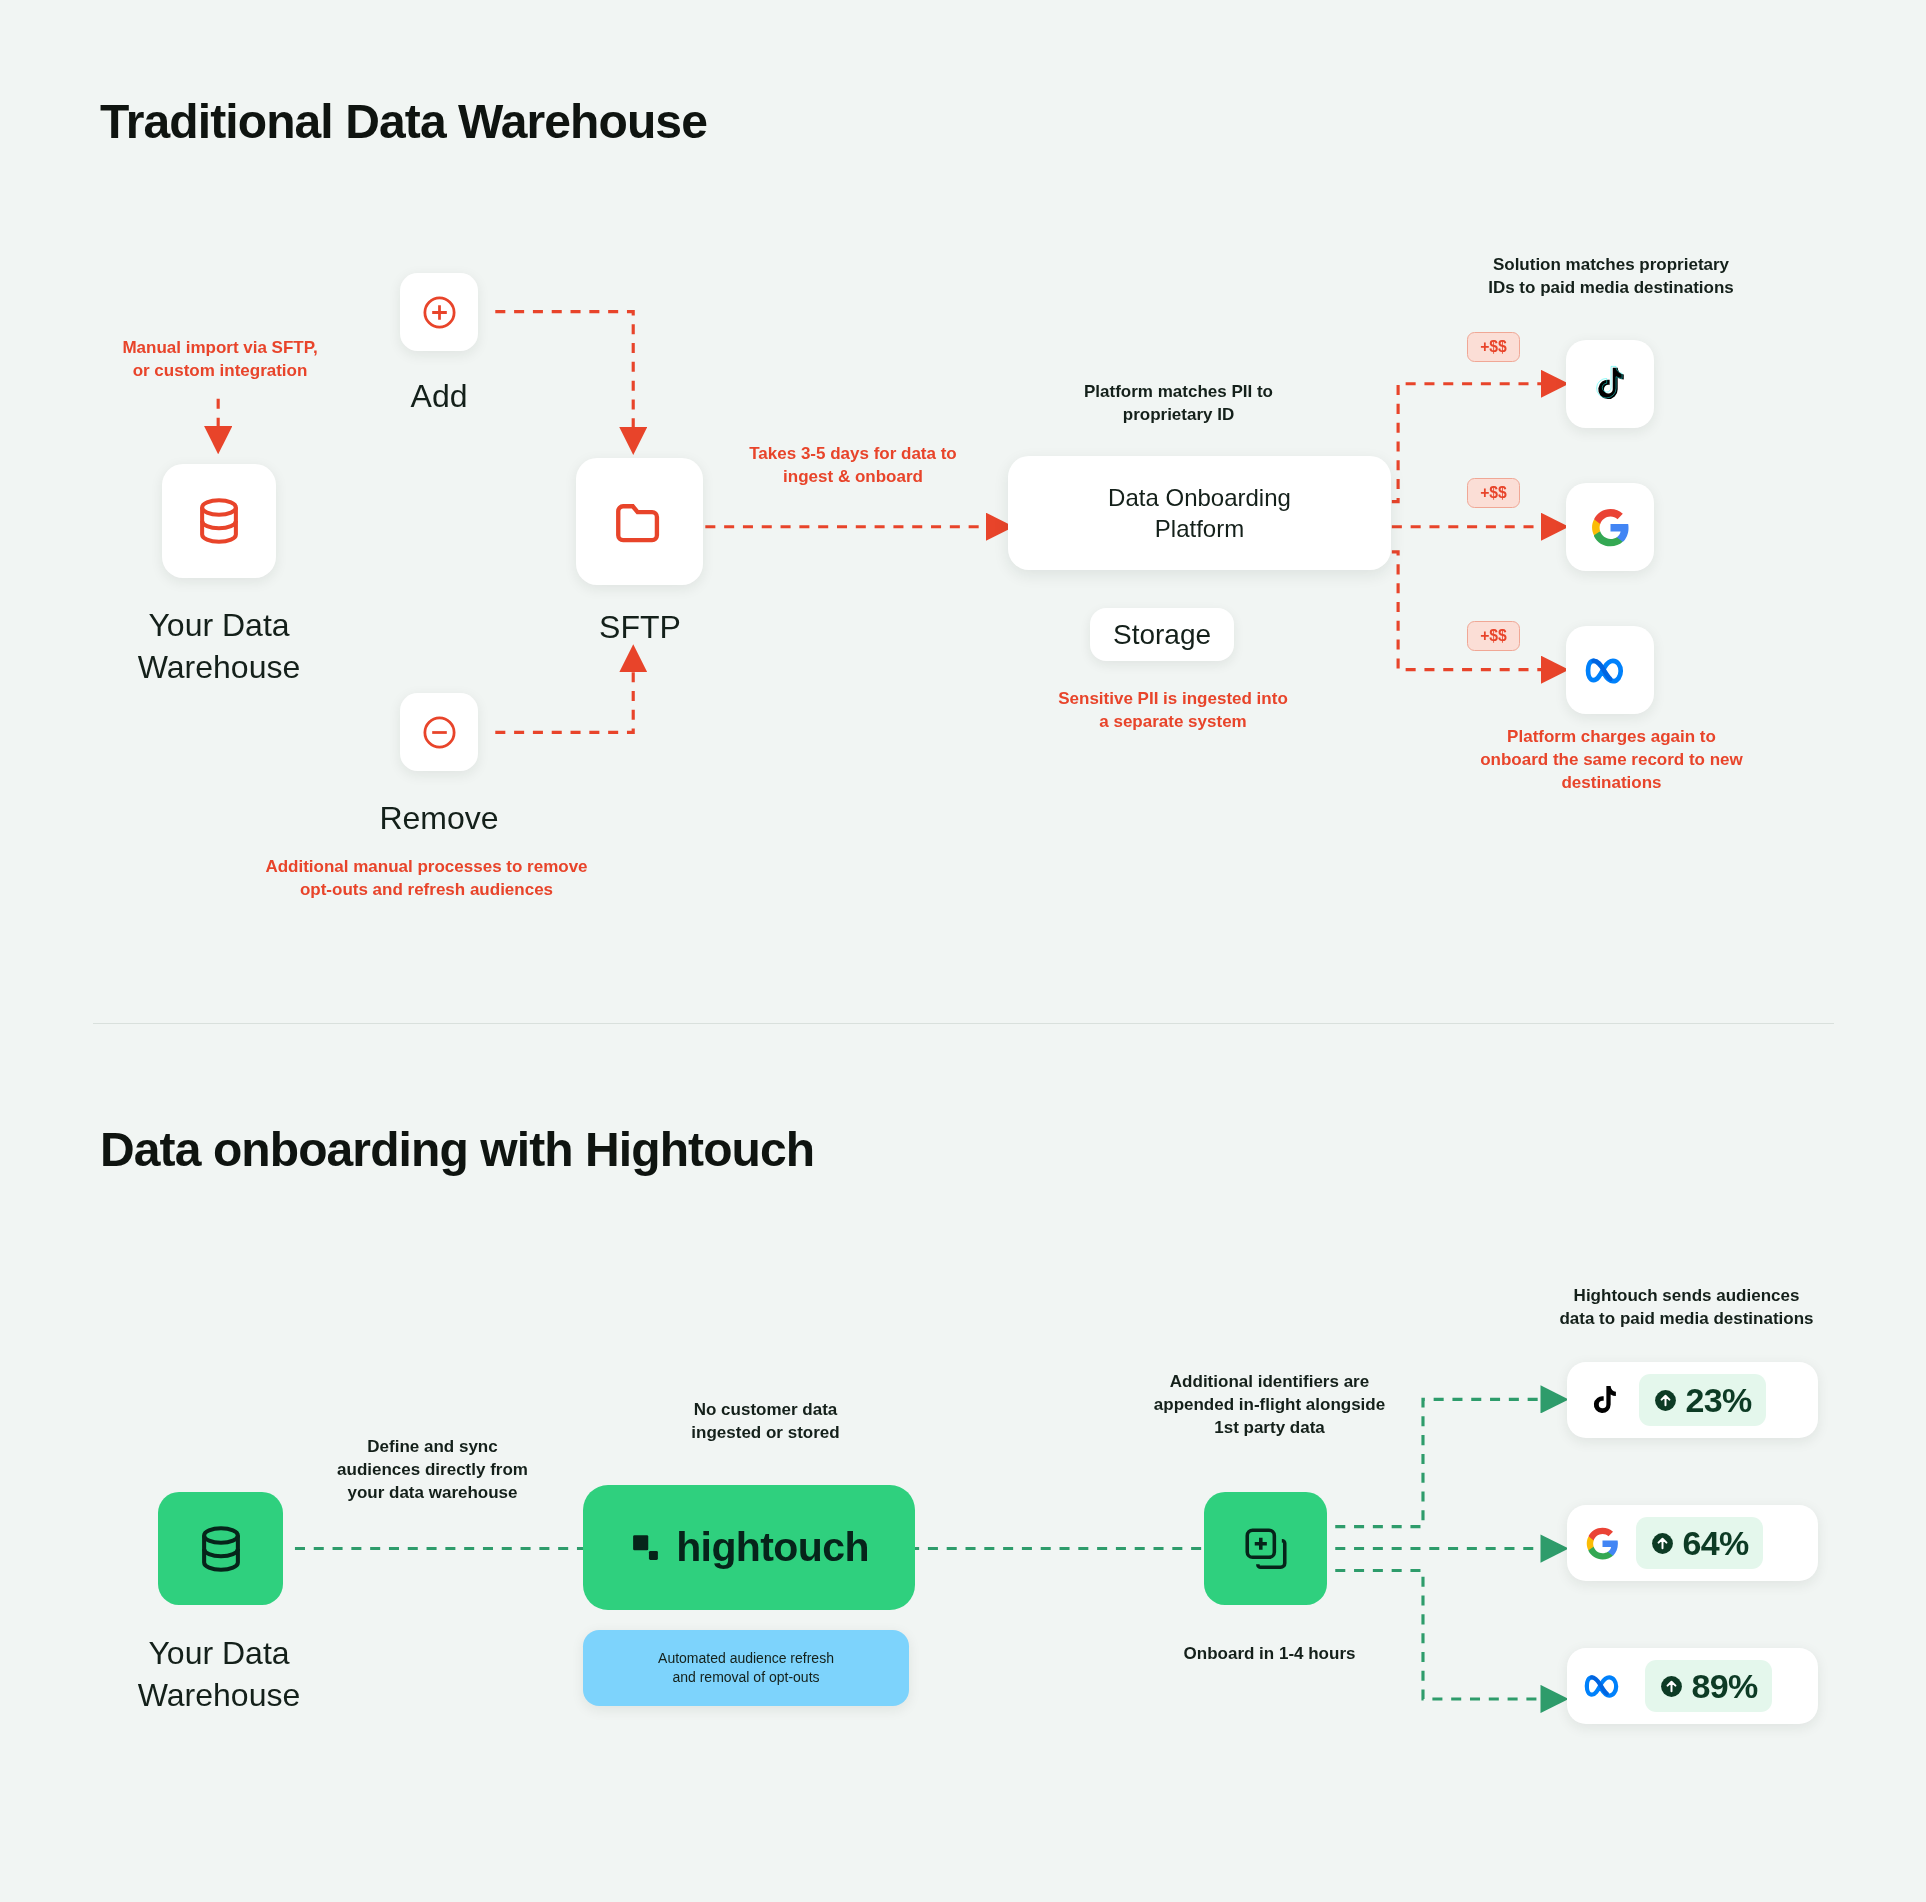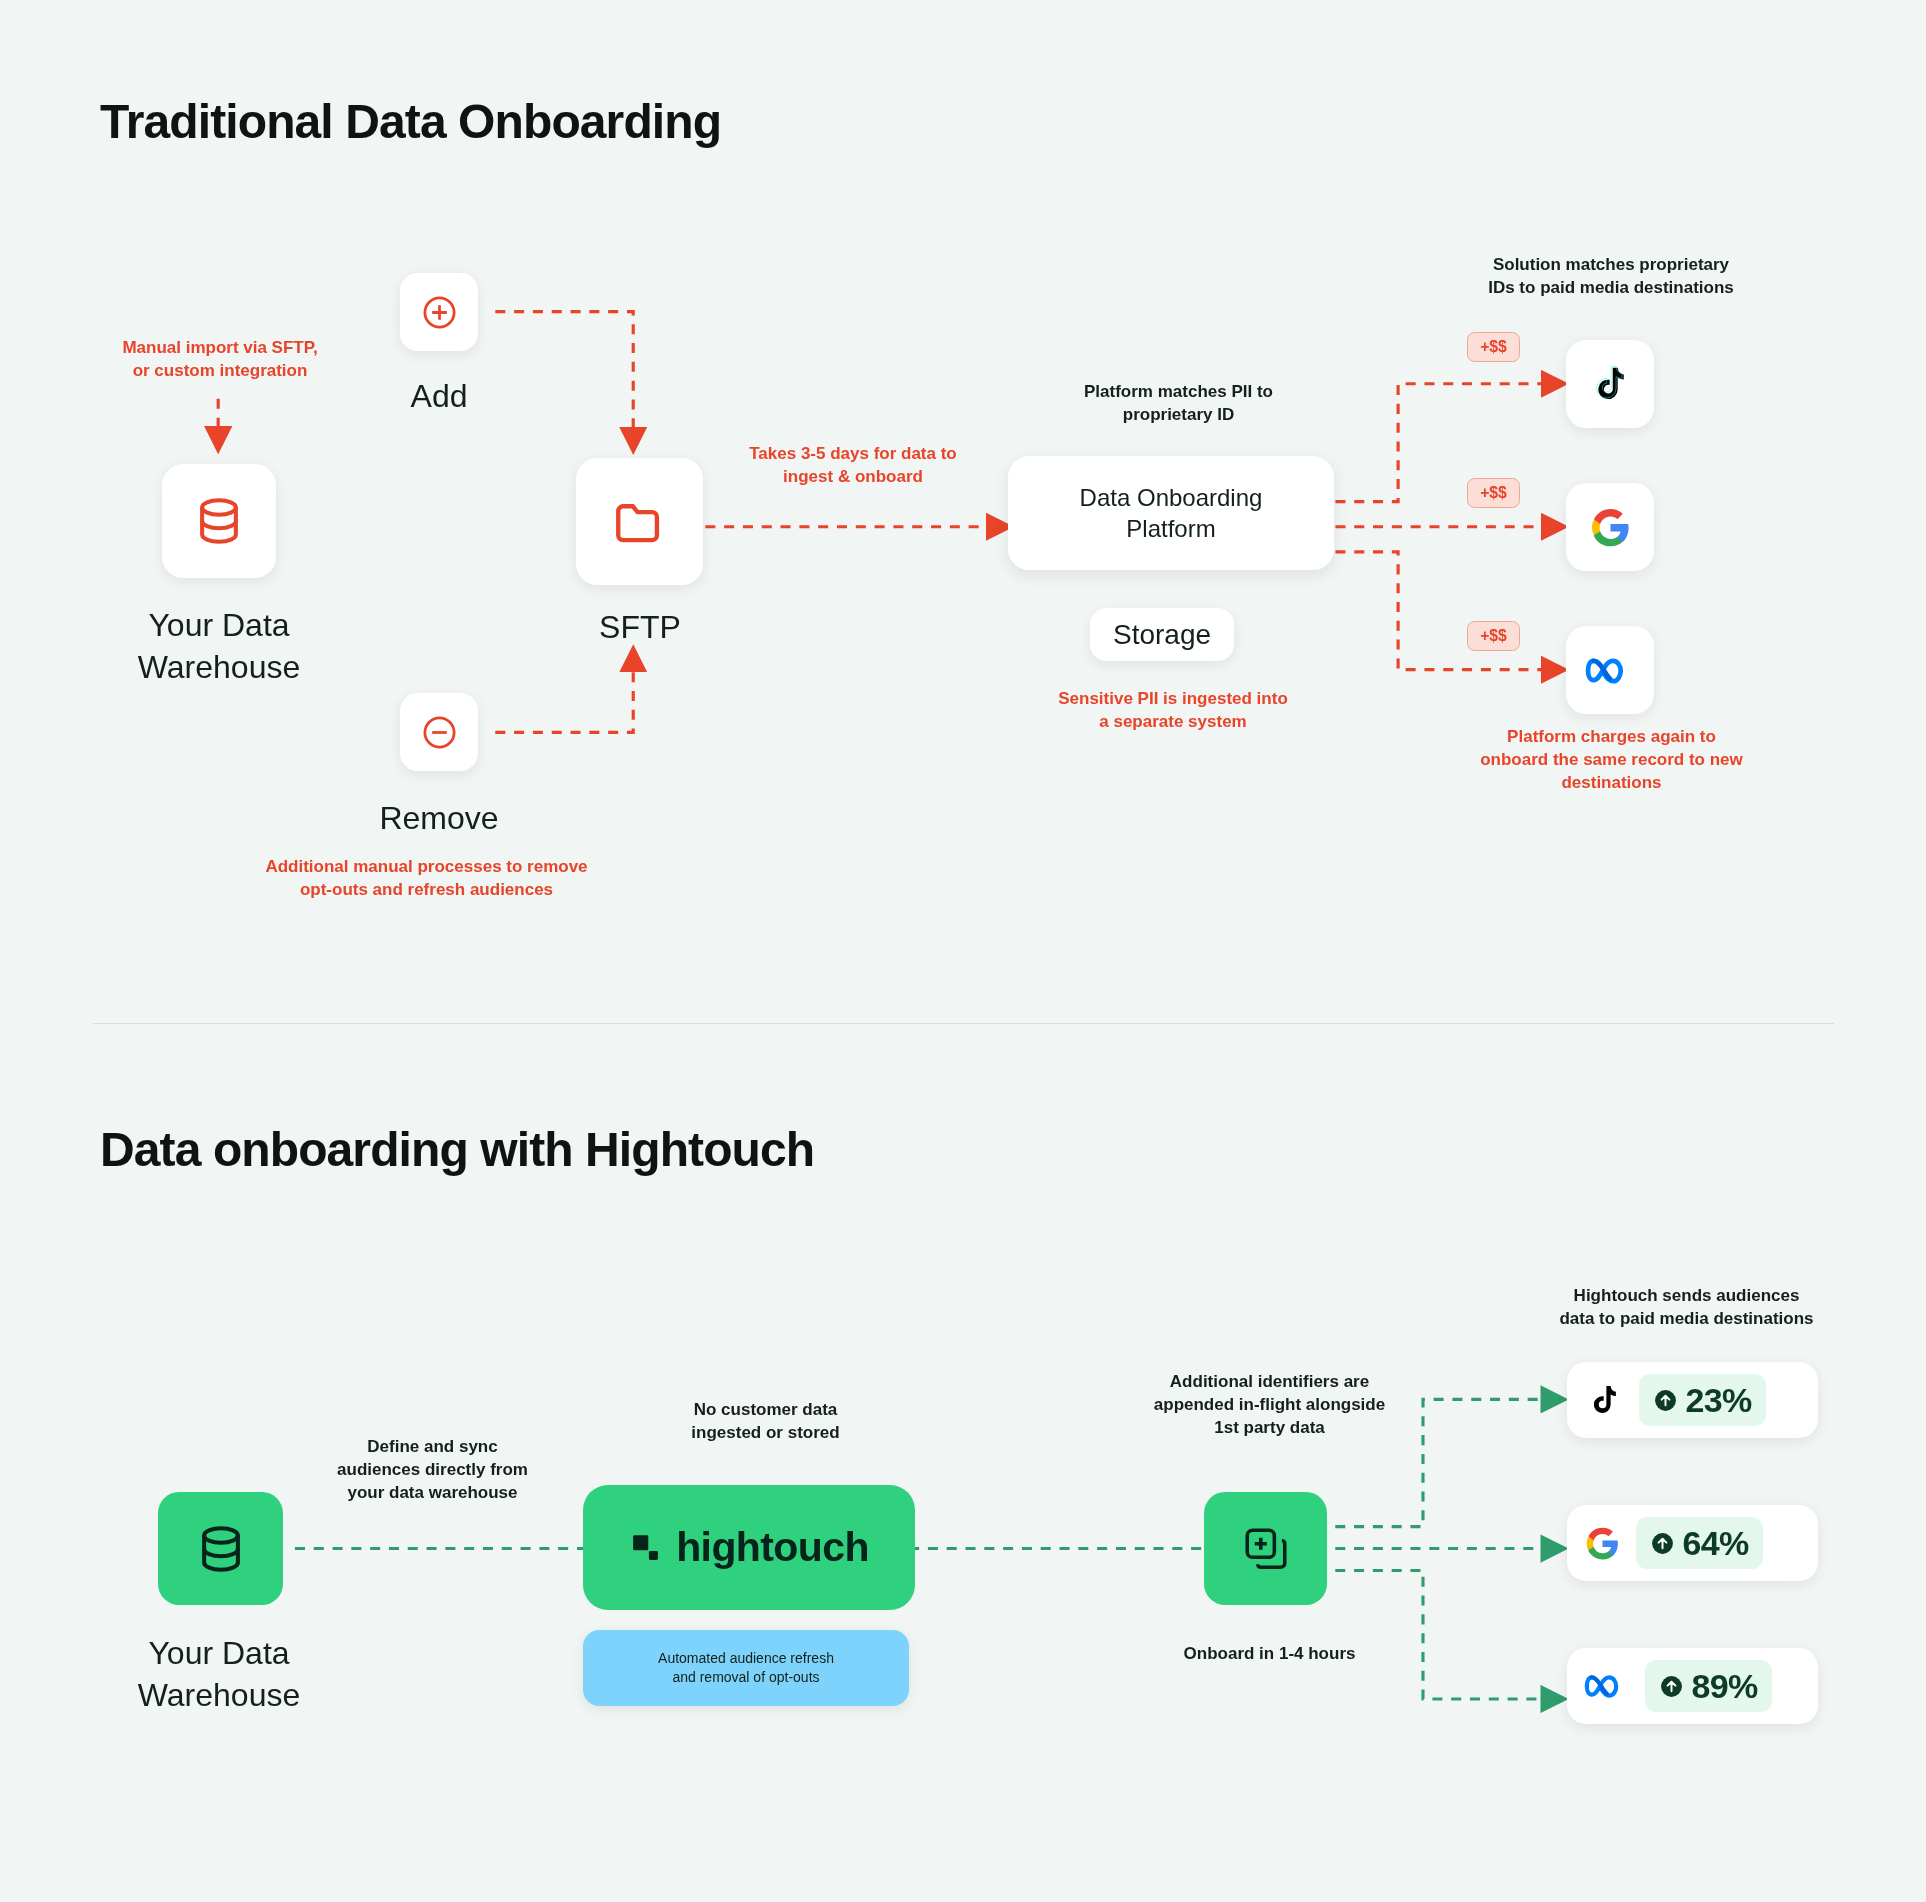--- a/index.html
+++ b/index.html
@@ -174,21 +174,21 @@
     padding: 0 16.3px;
   }
 
   svg { display: block; overflow: visible; }
 </style>
 </head>
 <body>
 
 <div id="page">
 
-  <div class="abs section-title" style="left:100px; top:94px;">Traditional Data Onboarding</div>
+  <div class="abs section-title" style="left:100px; top:94px;">Traditional Data Warehouse</div>
 
   <svg class="abs" style="left:0; top:0; width:1926px; height:1066px;" viewBox="0 0 3072 1700" width="1926" height="1066">
     <defs>
       <marker id="redArrow" markerWidth="9" markerHeight="9" refX="6.5" refY="4.5" orient="auto">
         <path d="M0,0 L9,4.5 L0,9 Z" fill="#e8442a"></path>
       </marker>
     </defs>
 
     <path d="M348,636 L348,712" stroke="#e8442a" stroke-width="5" stroke-dasharray="16 14" fill="none" marker-end="url(#redArrow)"></path>
 
@@ -243,21 +243,21 @@
     </svg>
   </div>
   <div class="abs node-label" style="left:552px; top:607px; width:176px;">SFTP</div>
 
   <div class="abs red-note" style="left:715px; top:443px; width:276px;">Takes 3-5 days for data to
 ingest &amp; onboard</div>
 
   <div class="abs dark-note" style="left:1022px; top:381px; width:313px;">Platform matches PII to
 proprietary ID</div>
 
-  <div class="abs platform-box" style="left:1008px; top:456px; width:326px; height:114px;">Data Onboarding
+  <div class="abs platform-box" style="left:1008px; top:456px; width:383px; height:114px;">Data Onboarding
 Platform</div>
 
   <div class="abs pill" style="left:1090px; top:608px; width:144px; height:53px;">Storage</div>
 
   <div class="abs red-note" style="left:991px; top:688px; width:364px;">Sensitive PII is ingested into
 a separate system</div>
 
   <div class="abs dark-note" style="left:1448px; top:254px; width:326px;">Solution matches proprietary
 IDs to paid media destinations</div>
 

